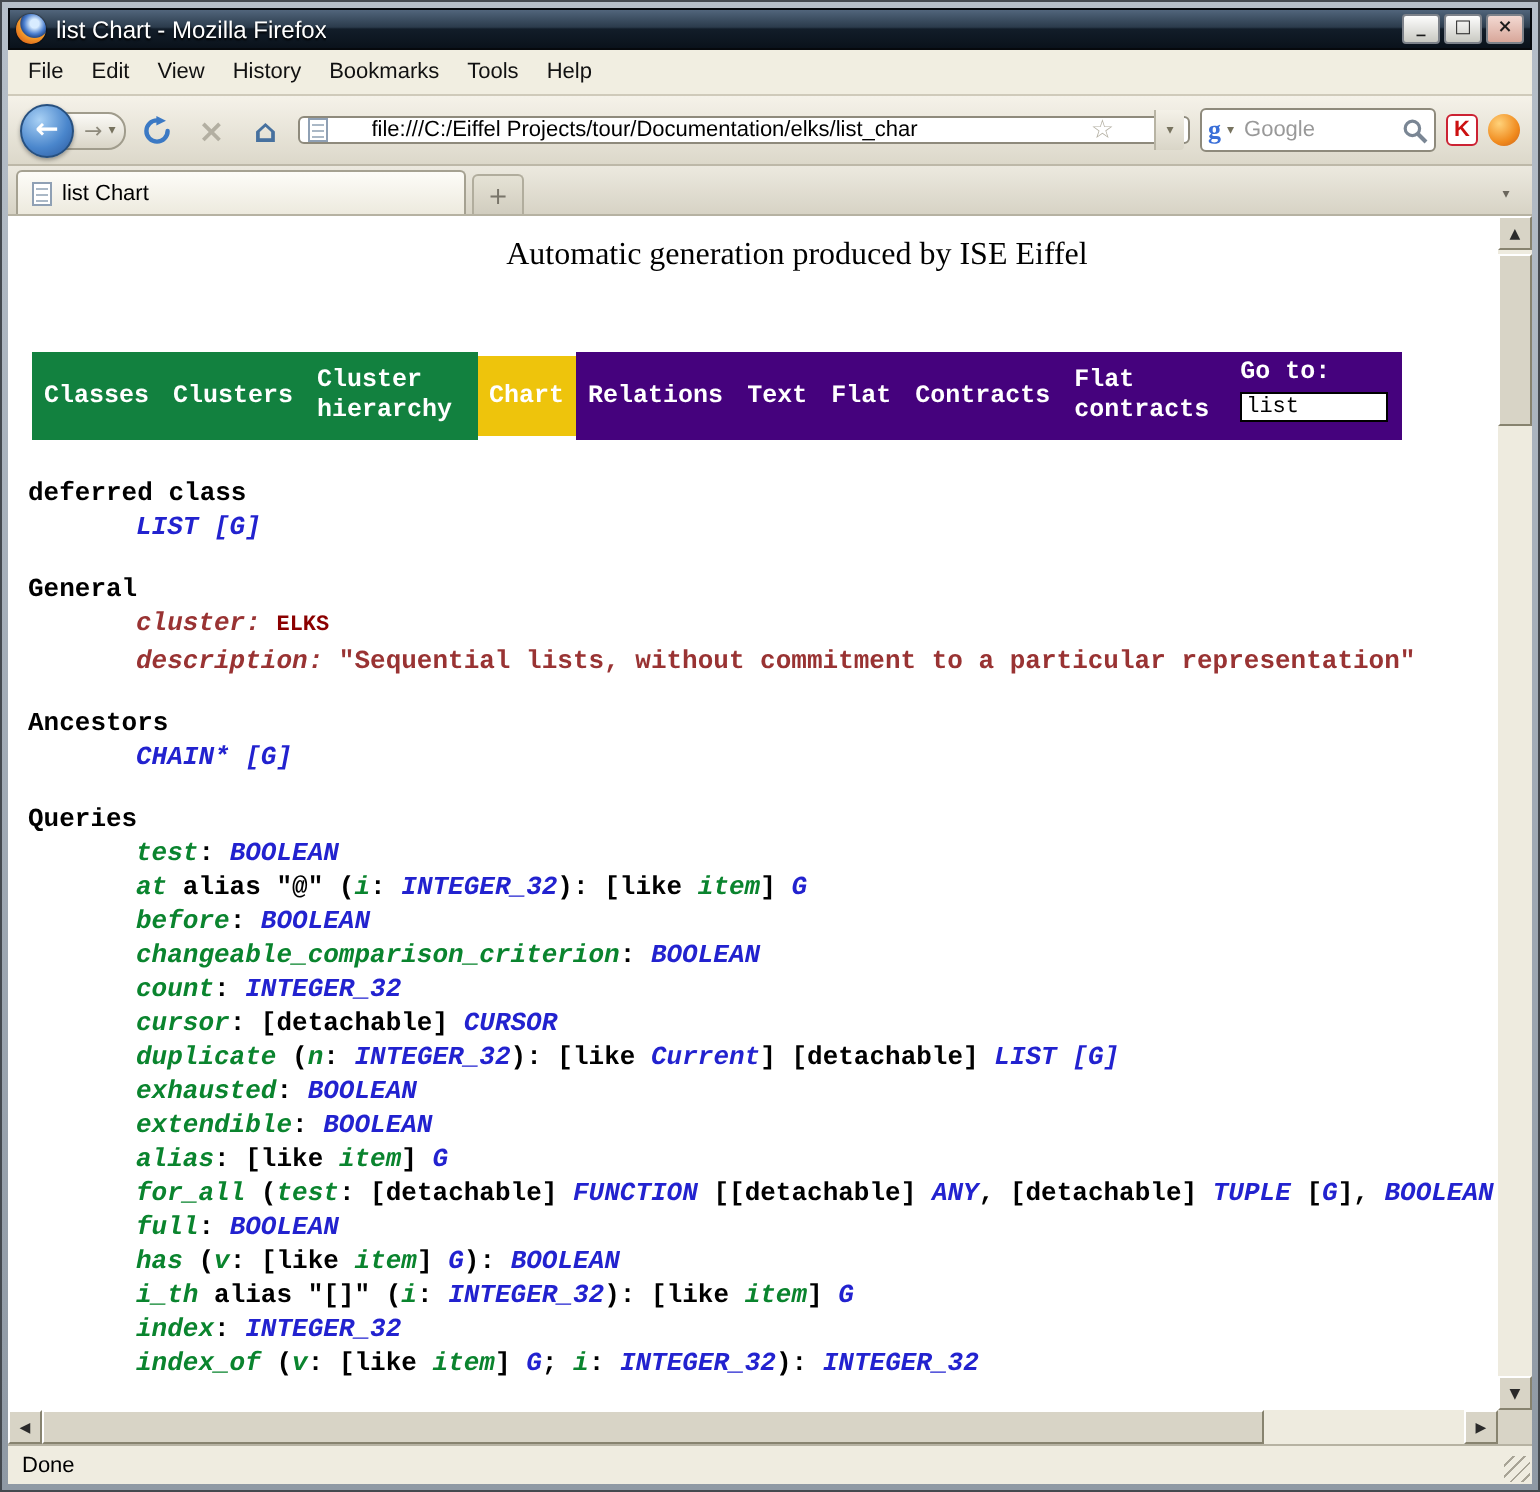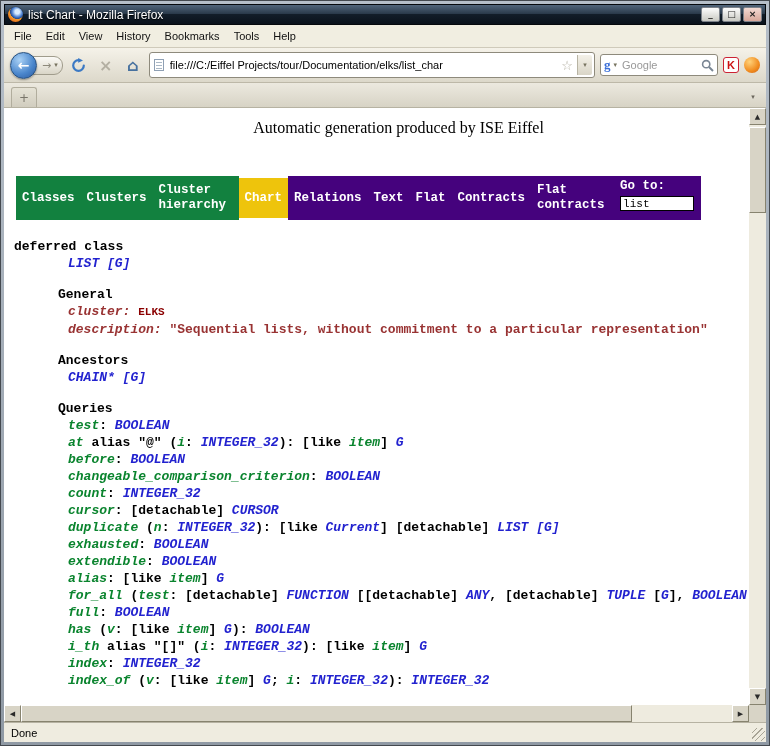--- a/index.html
+++ b/index.html
@@ -39,22 +39,22 @@
     background:radial-gradient(circle at 35% 28%,#a9d1f5,#4a86cc 58%,#2b589c);
     border:1px solid #27507f;color:#fff;font-size:14px;font-weight:bold;
     display:flex;align-items:center;justify-content:center;box-shadow:0 1px 2px rgba(0,0,0,.35);}
   .fwd-btn{height:19px;margin-left:-5px;padding:0 4px 0 9px;border-radius:0 9px 9px 0;
     background:linear-gradient(#fbfaf6,#d9d5c7);border:1px solid #a09c8c;color:#8e8a7c;
     font-size:11px;display:flex;align-items:center;gap:3px;}
   .drop-glyph{font-size:7px;color:#77735f;}
   .tool-icon{width:22px;height:22px;display:flex;align-items:center;justify-content:center;}
   .stop-glyph{color:#b3afa2;font-size:16px;font-weight:bold;}
   .home-glyph{color:#47719f;font-size:16px;font-weight:bold;}
-  .urlbar{flex:1;height:26px;min-width:0;background:#fff;border:1px solid #8e8a7c;border-radius:3px;
-    display:flex;align-items:center;gap:4px;padding:0 2px 0 4px;}
+  .urlbar{flex:1;height:14px;min-width:0;background:#fff;border:1px solid #8e8a7c;border-radius:3px;
+    display:flex;align-items:center;gap:20px;padding:0 2px 0 4px;}
   .doc-icon{width:10px;height:12px;flex:0 0 10px;border:1px solid #8fa0b4;background:#fff;padding:2px 1px 0;}
   .doc-icon i{display:block;height:1px;background:#aab8c6;margin-bottom:2px;}
   .url-input{flex:1;min-width:0;border:none;outline:none;background:transparent;
     font-family:"Liberation Sans",sans-serif;font-size:11px;color:#000;}
   .star-icon{color:#b5b1a4;font-size:13px;}
   .url-drop{width:15px;height:20px;flex:0 0 15px;border-left:1px solid #b8b4a4;border-radius:0 2px 2px 0;
     background:linear-gradient(#f4f1e8,#d9d5c7);display:flex;align-items:center;justify-content:center;}
   .searchbox{width:118px;flex:0 0 118px;height:22px;background:#fff;border:1px solid #8e8a7c;
     border-radius:3px;display:flex;align-items:center;gap:3px;padding:0 3px;}
   .g-icon{font-family:"Liberation Serif",serif;font-weight:bold;color:#3a6fd8;font-size:13px;}
@@ -108,21 +108,21 @@
   .nav-btn.purple{background:var(--btn-purple);}
   .nav-btn.current{height:40px;align-self:center;}
   .goto{flex-direction:column;align-items:flex-start;justify-content:flex-start;
     padding:3px 5px;gap:2px;width:86px;}
   .goto-input{width:74px;height:15px;border:1px solid #000;padding:0 2px;
     font-family:"Liberation Mono",monospace;font-size:11px;}
   .chart{margin-top:18px;font-family:"Liberation Mono",monospace;font-size:13px;
     line-height:17px;font-weight:bold;color:#000;}
   .code-line{padding-left:10px;white-space:pre;}
   .code-line.ind{padding-left:64px;}
-  .code-line.gap{margin-top:14px;margin-left:44px;}
+  .code-line.gap{margin-top:14px;}
   .tk-kw,.tk-plain{color:#000;}
   .tk-feat{color:var(--syntax-feature);font-style:italic;}
   .tk-cls,.tk-cur{color:var(--syntax-class);font-style:italic;}
   .tk-meta{color:var(--syntax-meta);font-style:italic;}
   .tk-str{color:var(--syntax-meta);}
   .tk-elks{color:var(--syntax-elks);font-size:11px;}
 </style>
 </head>
 <body>
 
@@ -181,20 +181,28 @@
       <svg width="13" height="13" viewBox="0 0 13 13">
           <circle cx="5.2" cy="5.2" r="3.6" fill="none" stroke="#7a8694" stroke-width="1.6"></circle>
           <line x1="8" y1="8" x2="12" y2="12" stroke="#7a8694" stroke-width="2"></line>
         </svg>
     </span>
     <span class="ext-red">K</span>
     <span class="ext-orange"></span>
   </div>
 
   <div class="tabbar">
+    <div class="tab">
+      <span class="doc-icon">
+          <i></i>
+          <i></i>
+          <i></i>
+        </span>
+      <span>list Chart</span>
+    </div>
     <div class="newtab glyph">+</div>
     <div class="tab-spacer"></div>
     <div class="alltabs drop-glyph glyph">▾</div>
   </div>
 
   <div class="content-wrap">
     <div class="content-row">
       <div class="page">
         <div class="banner">Automatic generation produced by ISE Eiffel</div>
         <div class="btn-row">

